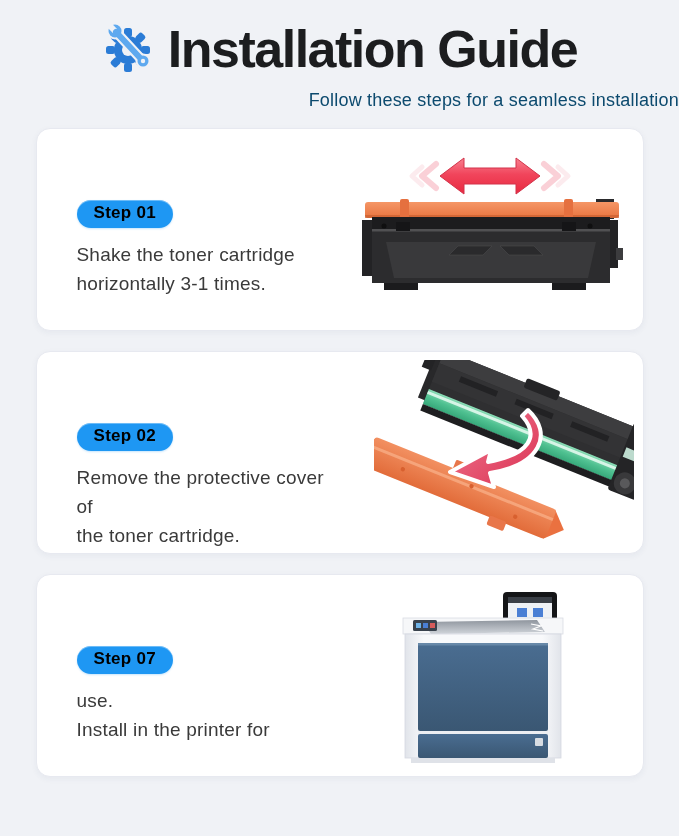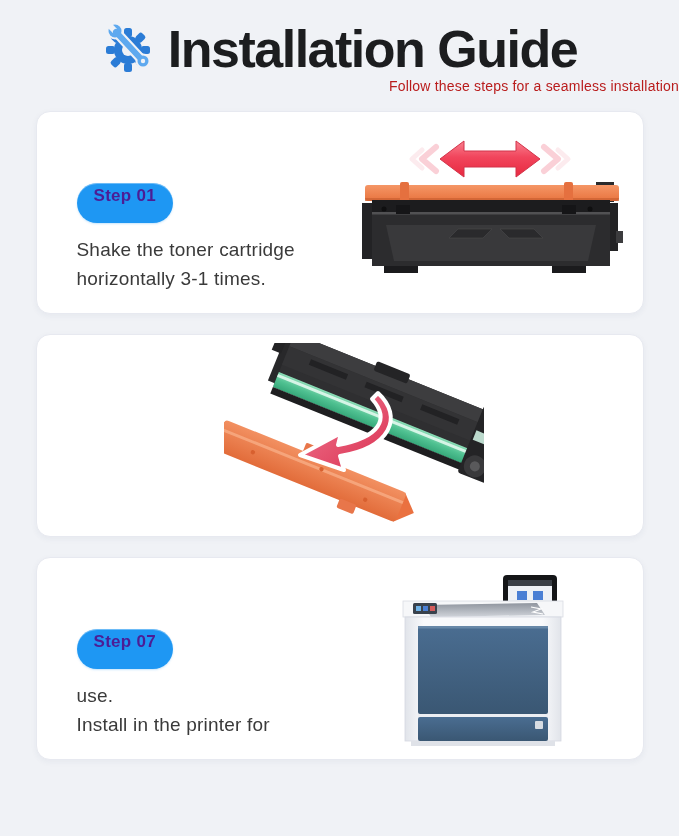--- a/index.html
+++ b/index.html
@@ -9,41 +9,41 @@
     font-family:"Liberation Sans", sans-serif;
     overflow:hidden;
   }
   
   .header{padding-top:22px;text-align:right;}
   .title-row{display:flex;align-items:center;justify-content:center;gap:12px;}
   .title{
     font-size:52px;font-weight:bold;color:#1c1d1f;letter-spacing:-1.5px;
     line-height:1.05;
   }
-  .subtitle{margin-top:1px;font-size:14px;color:#b91c1c;letter-spacing:.2px;}
+  .subtitle{margin-top:13px;font-size:18px;color:#0c4a6e;letter-spacing:.2px;}
   
   .cards{width:608px;margin:17px auto 0;}
   .card{
     background:#ffffff;
     border:1px solid #e7e9f0;
     border-radius:14px;
     height:203px;
     margin-bottom:20px;
     display:flex;
     box-shadow:0 2px 6px rgba(40,55,90,.05);
     box-sizing:border-box;
   }
   .card-left{width:300px;padding:71px 0 0 40px;box-sizing:border-box;flex:none;}
   .badge{
     display:inline-block;
     background:#1e97f3;
-    color:#4c1d95;
+    color:#000000;
     font-weight:bold;
     font-size:17px;
-    padding:3px 17px 17px;
+    padding:3px 17px 5px;
     border-radius:999px;
     letter-spacing:.3px;
     box-shadow:inset 0 1px 0 rgba(255,255,255,.35), 0 1px 2px rgba(30,151,243,.25);
   }
   .step-text{
     margin-top:12px;
     font-size:19px;
     color:#3a3a3a;
     line-height:1.55;
     letter-spacing:.2px;
@@ -159,20 +159,27 @@
           <path d="M160 94 L194 94 L203 103 L169 103 Z" fill="#2a2a2c" stroke="#4a4a4c" stroke-width="0.6"></path>
           <rect x="44" y="131" width="34" height="7" fill="#1b1b1d"></rect>
           <rect x="212" y="131" width="34" height="7" fill="#1b1b1d"></rect>
         </g>
       </svg>
       </span>
     </div>
   </div>
 
   <div class="card">
+    <div class="card-left">
+      <span class="badge">Step 02</span>
+      <div class="step-text">
+        <span>Remove the protective cover of</span>
+        <span>the toner cartridge.</span>
+      </div>
+    </div>
     <div class="card-right">
       <span class="ill-2">
       <svg width="260" height="180" viewBox="0 0 260 180">
         <defs>
           <linearGradient id="g2" x1="0" y1="0" x2="0" y2="1">
             <stop offset="0" stop-color="#8bdcb6"></stop>
             <stop offset="0.5" stop-color="#4fc191"></stop>
             <stop offset="1" stop-color="#37a87a"></stop>
           </linearGradient>
           <linearGradient id="o2" x1="0" y1="0" x2="0" y2="1">

